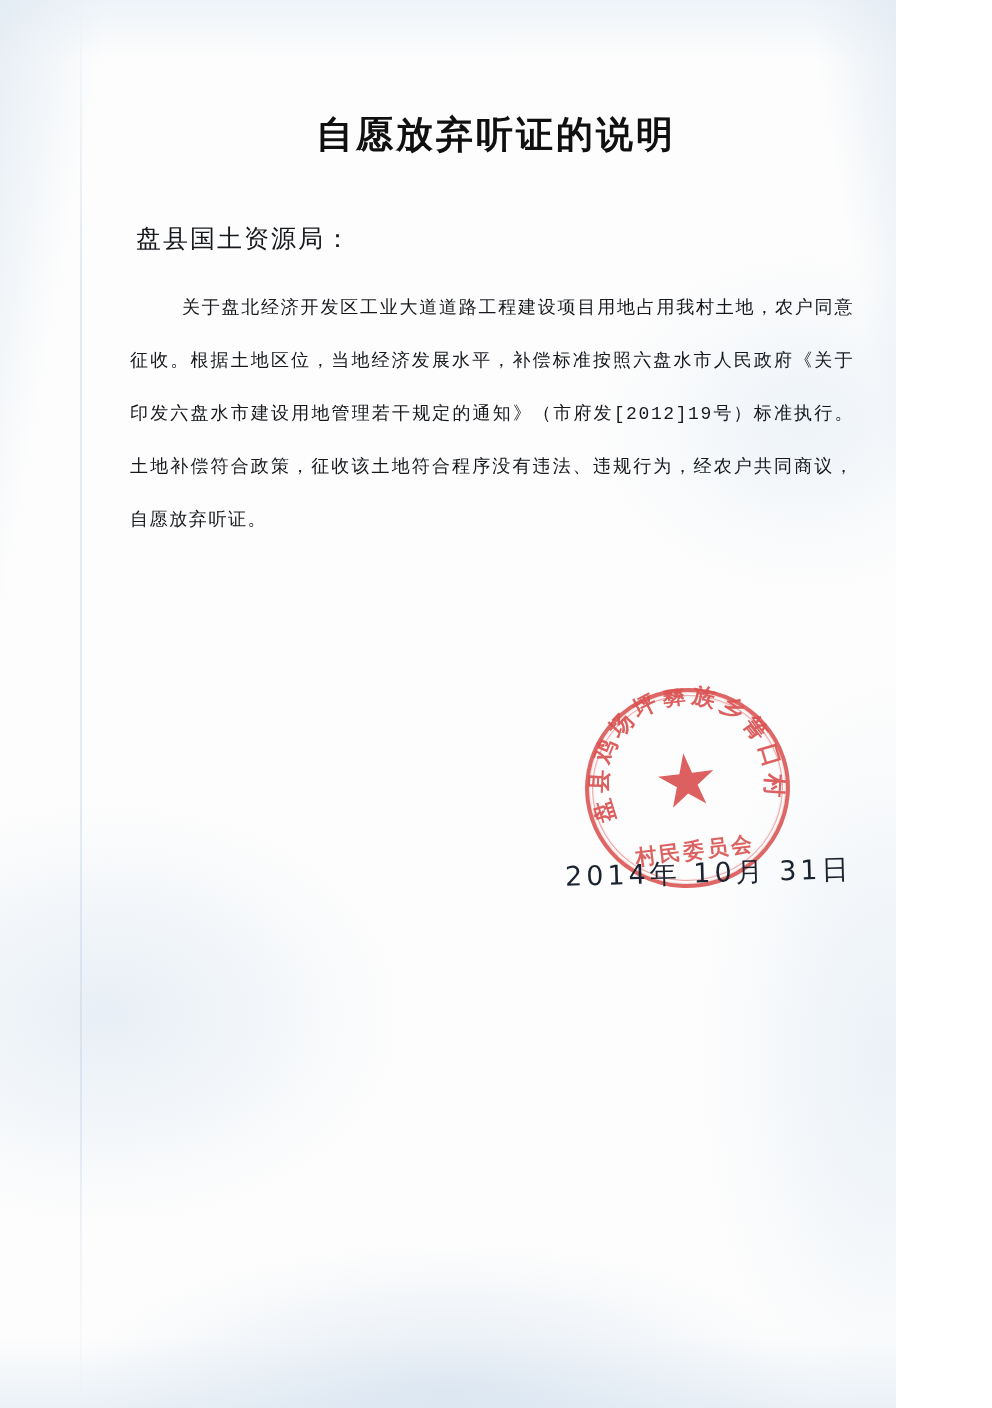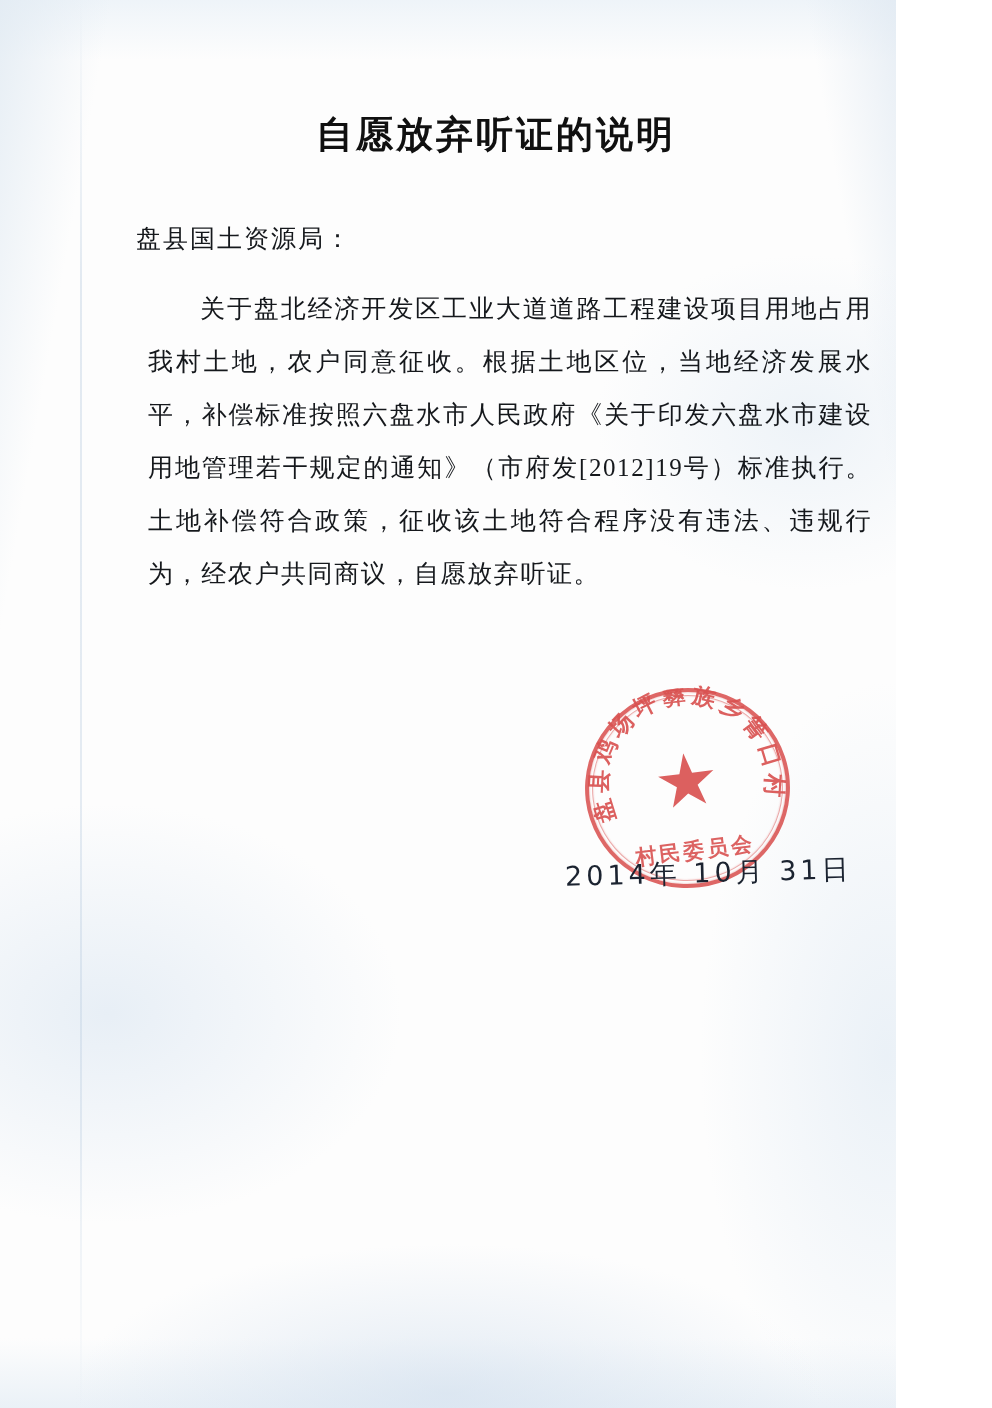--- a/index.html
+++ b/index.html
@@ -75,29 +75,29 @@
     left: 136px;
     font-size: 25px;
     letter-spacing: 2px;
     color: #15181c;
     font-family: Liberation Mono, monospace;
   }
 
   #body-text {
     position: absolute;
     top: 282px;
-    left: 148px;
+    left: 130px;
     width: 724px;
-    font-size: 25px;
+    font-size: 18px;
     line-height: 53px;
     letter-spacing: 1.6px;
     color: #15181c;
     text-align: justify;
     text-indent: 52px;
-    font-family: Liberation Serif, serif;
+    font-family: Liberation Mono, monospace;
   }
 
   
   #seal {
     position: absolute;
     left: 585px;
     top: 688px;
     width: 205px;
     height: 200px;
     transform: rotate(-7deg);

